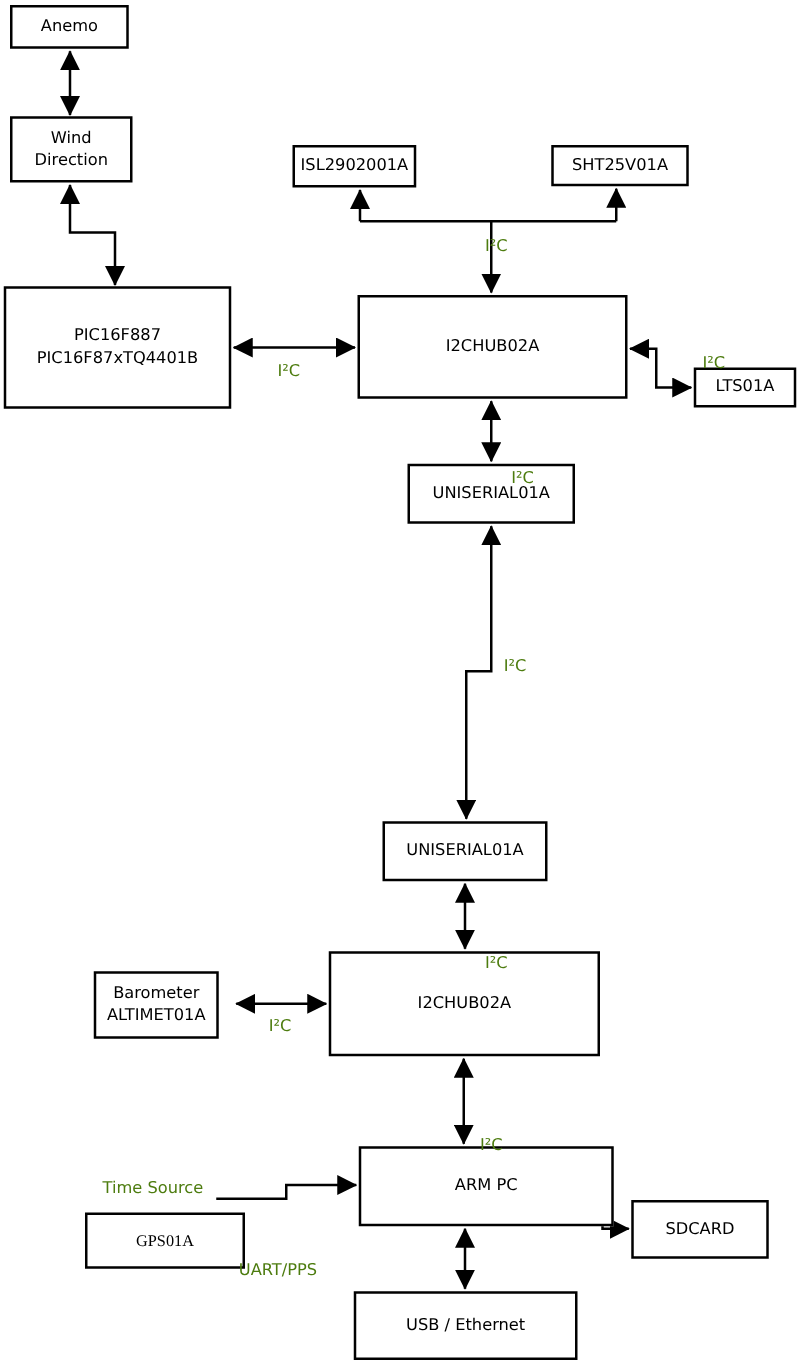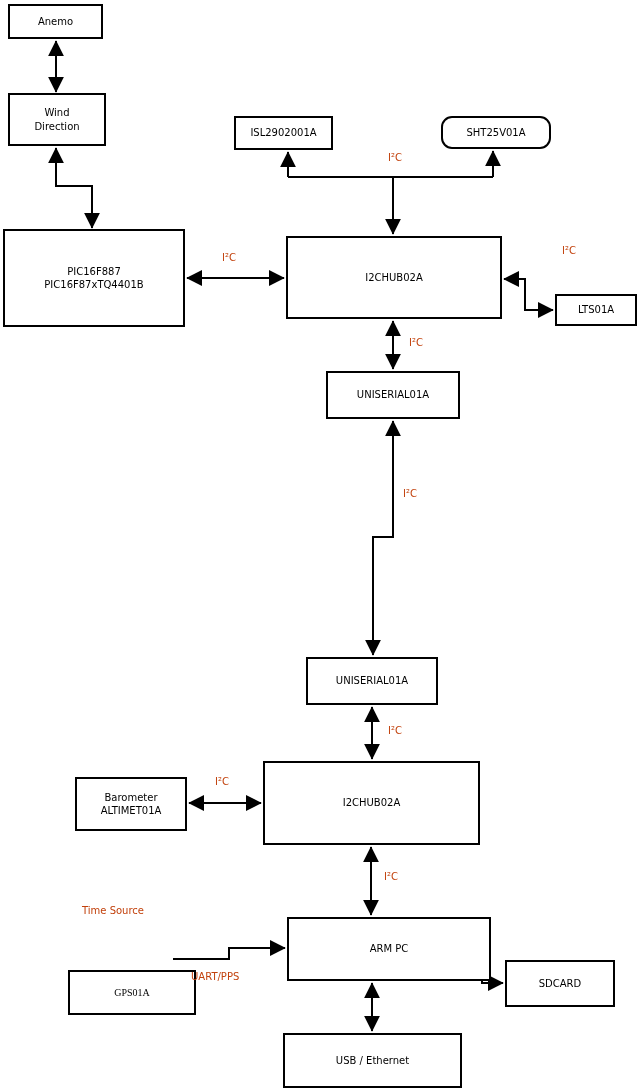--- a/index.html
+++ b/index.html
@@ -22,43 +22,44 @@
   }
   .box {
     position: absolute;
     box-sizing: border-box;
     border: 2px solid #000000;
     background: #ffffff;
     display: flex;
     align-items: center;
     justify-content: center;
     text-align: center;
-    font-size: 10px;
+    font-size: 13px;
     line-height: 1.35;
     color: #000000;
     white-space: pre-line;
   }
   .lbl {
     position: absolute;
-    font-size: 10px;
-    color: #c2410c;
+    font-size: 13px;
+    color: #4d7c0f;
     white-space: nowrap;
+    margin-top: 38px;
   }
   
   #box-anemo          { left: 8px;   top: 4px;    width: 95px;  height: 35px; }
   #box-wind-direction { left: 8px;   top: 93px;   width: 98px;  height: 53px; }
   #box-pic16f887      { left: 3px;   top: 229px;  width: 182px; height: 98px; }
   #box-isl2902001a    { left: 234px; top: 116px;  width: 99px; height: 34px; }
-  #box-sht25v01a      { left: 441px; top: 116px;  width: 110px; height: 33px; border-radius: 11px; }
+  #box-sht25v01a      { left: 441px; top: 116px;  width: 110px; height: 33px; }
   #box-i2chub02a-top  { left: 286px; top: 236px;  width: 216px; height: 83px; }
   #box-lts01a         { left: 555px; top: 294px;  width: 82px;  height: 32px; }
   #box-uniserial01a-upper { left: 326px; top: 371px; width: 134px; height: 48px; }
   #box-uniserial01a-lower { left: 306px; top: 657px; width: 132px; height: 48px; }
   #box-i2chub02a-bottom   { left: 263px; top: 761px; width: 217px; height: 84px; }
-  #box-barometer      { left: 75px;  top: 777px;  width: 112px; height: 54px; }
+  #box-barometer      { left: 75px;  top: 777px;  width: 100px; height: 54px; }
   #box-gps01a         { left: 68px;  top: 970px;  width: 128px; height: 45px; font-family: Liberation Serif, serif; }
   #box-arm-pc         { left: 287px; top: 917px;  width: 204px; height: 64px; }
   #box-sdcard         { left: 505px; top: 960px;  width: 110px; height: 47px; }
   #box-usb-ethernet   { left: 283px; top: 1033px; width: 179px; height: 55px; }
   
   #label-i2c-pic-hub      { left: 222px; top: 252px; }
   #label-i2c-sensors      { left: 388px; top: 152px; }
   #label-i2c-lts          { left: 562px; top: 245px; }
   #label-i2c-hub-uniserial{ left: 409px; top: 337px; }
   #label-i2c-long-link    { left: 403px; top: 488px; }

